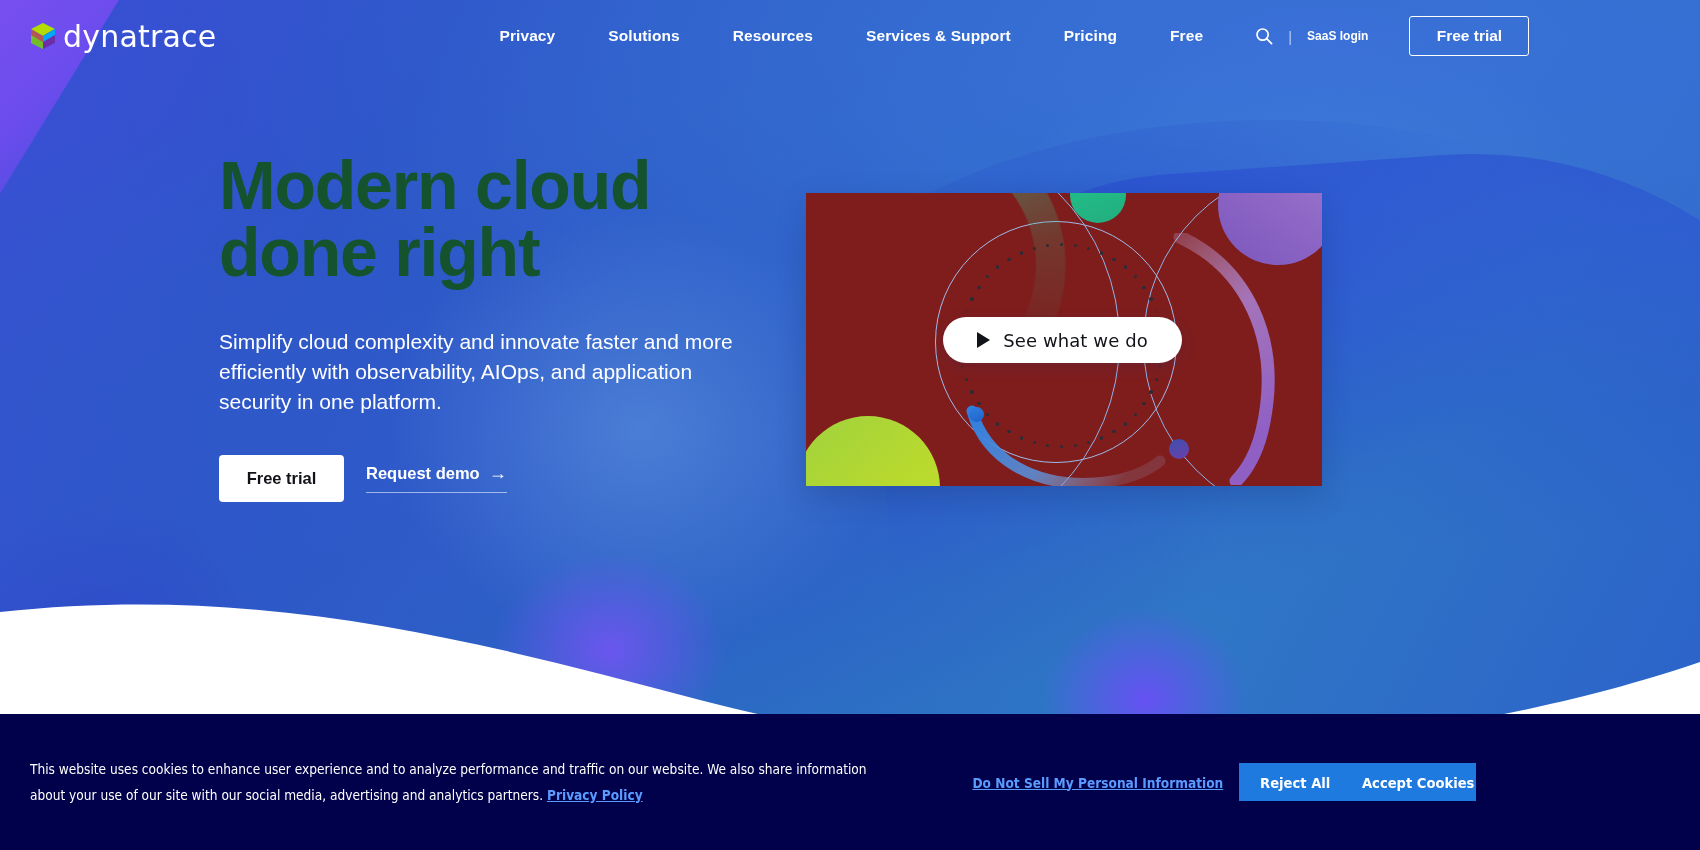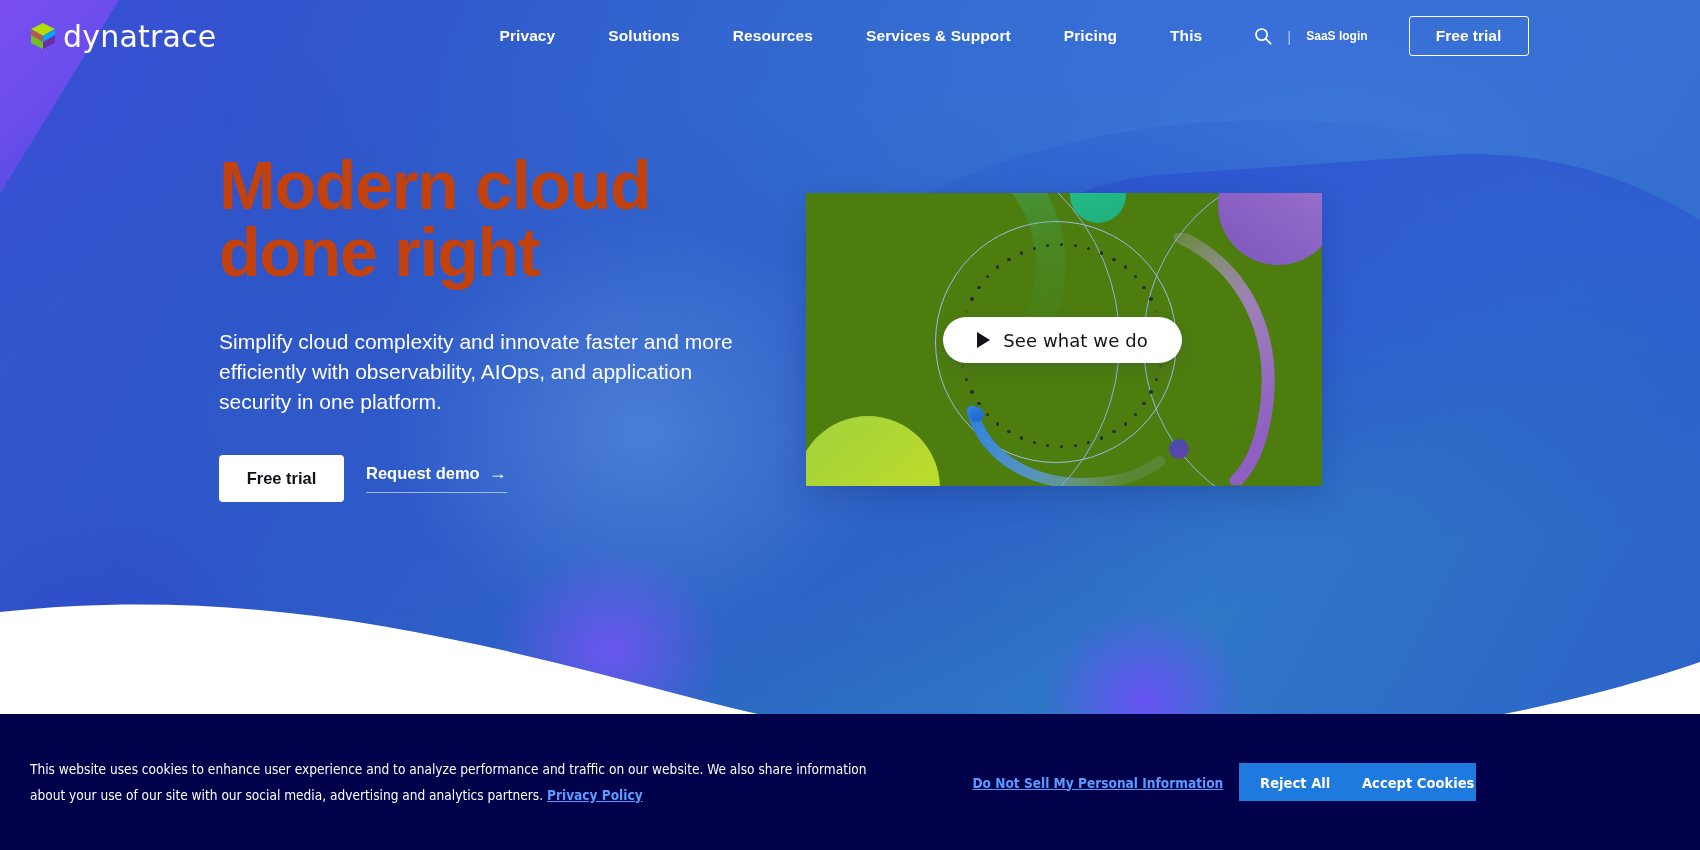--- a/index.html
+++ b/index.html
@@ -95,21 +95,21 @@
     margin-left:41px;
     width:120px; height:40px; border:1.5px solid #ffffff; border-radius:3px;
     color:#fff; font-size:15.5px; font-weight:600;
     display:flex; align-items:center; justify-content:center; cursor:pointer;
     background:transparent;
   }
 
   
   .hero-left{ position:absolute; left:219px; top:152px; width:600px; z-index:20; }
   .headline{
-    color:#c2410c; font-size:68px; line-height:.99; font-weight:700;
+    color:#14532d; font-size:68px; line-height:.99; font-weight:700;
     letter-spacing:-1.2px; white-space:pre-line;
   }
   .subhead{
     margin-top:40px; color:#ffffff; font-size:21px; line-height:1.43;
     font-weight:400; width:548px;
   }
   .cta-row{ margin-top:38px; display:flex; align-items:center; gap:22px; }
   .btn-white{
     width:125px; height:47px; background:#ffffff; border-radius:4px;
     color:#111318; font-size:16.5px; font-weight:700;
@@ -118,21 +118,21 @@
   .link-demo{
     color:#ffffff; font-size:16.5px; font-weight:700; cursor:pointer;
     display:flex; align-items:center; gap:9px;
     padding-bottom:9px; border-bottom:1.5px solid rgba(255,255,255,.55);
   }
   .arrow-r{ font-size:18px; line-height:1; }
 
   
   .video-card{
     position:absolute; left:806px; top:193px; width:516px; height:293px;
-    background:#4d7c0f; overflow:hidden; z-index:25;
+    background:#7f1d1d; overflow:hidden; z-index:25;
     box-shadow:0 10px 28px rgba(10,20,60,.18);
   }
   .vc-layer{ position:absolute; inset:0; }
   .ring-thin{
     position:absolute; border:1px solid #8fb3e8; border-radius:50%;
   }
   .r1{ left:-106px; top:-62px; width:420px; height:420px; }
   .r2{ left:337px; top:-30px; width:360px; height:360px; }
   .r3{ left:129px; top:28px; width:242px; height:242px; border-color:#9dbbe9; }
   .green-arc{
@@ -258,21 +258,21 @@
     </div>
     <div class="logo-word">dynatrace</div>
   </div>
 
   <div class="nav-links">
     <div class="nav-link">Privacy</div>
     <div class="nav-link">Solutions</div>
     <div class="nav-link">Resources</div>
     <div class="nav-link">Services &amp; Support</div>
     <div class="nav-link">Pricing</div>
-    <div class="nav-link">This</div>
+    <div class="nav-link">Free</div>
   </div>
 
   <div class="nav-right">
     <div class="search-icon">
       <svg viewBox="0 0 18 18" width="18" height="18" aria-hidden="true">
         <circle cx="7.6" cy="7.6" r="5.6" fill="none" stroke="#ffffff" stroke-width="1.7"></circle>
         <line x1="11.8" y1="11.8" x2="16.6" y2="16.6" stroke="#ffffff" stroke-width="1.7" stroke-linecap="round"></line>
       </svg>
     </div>
     <div class="nav-sep">|</div>

